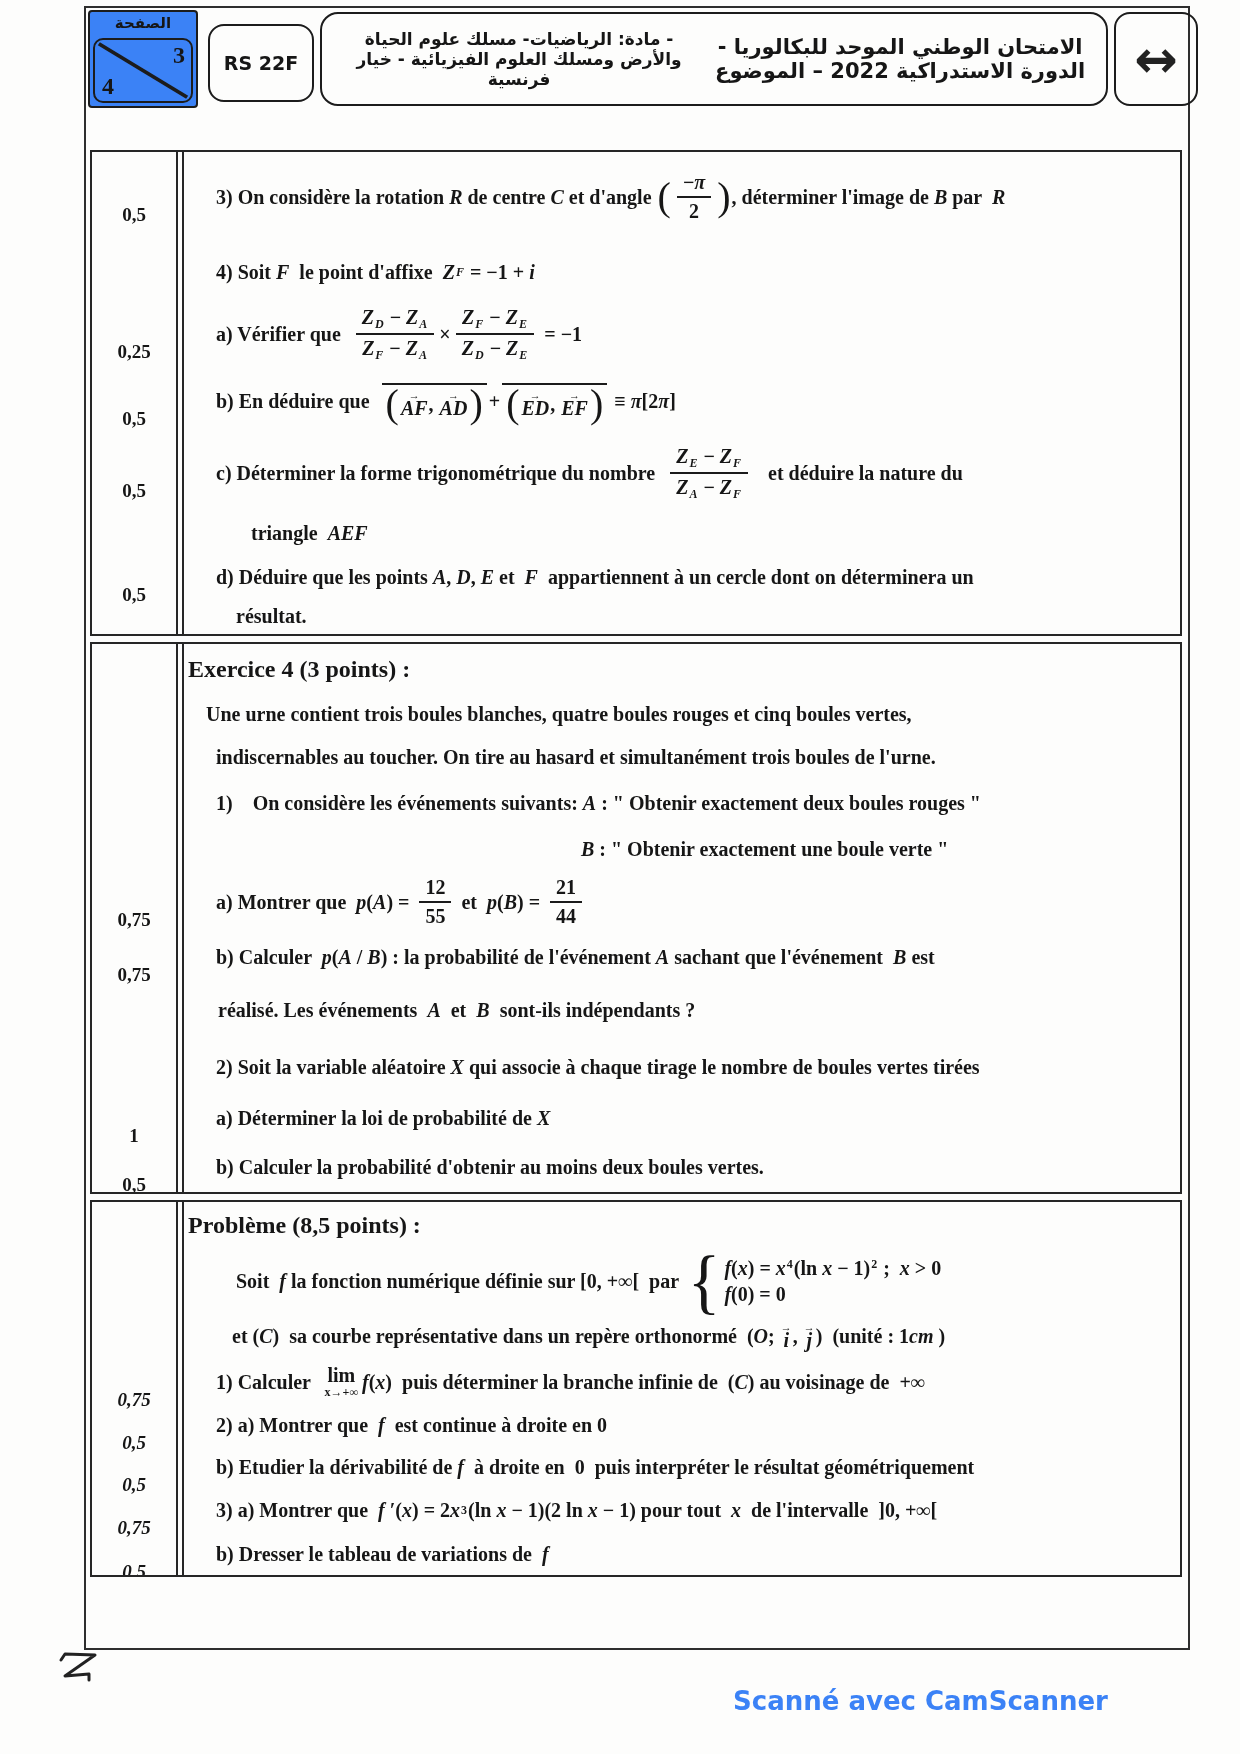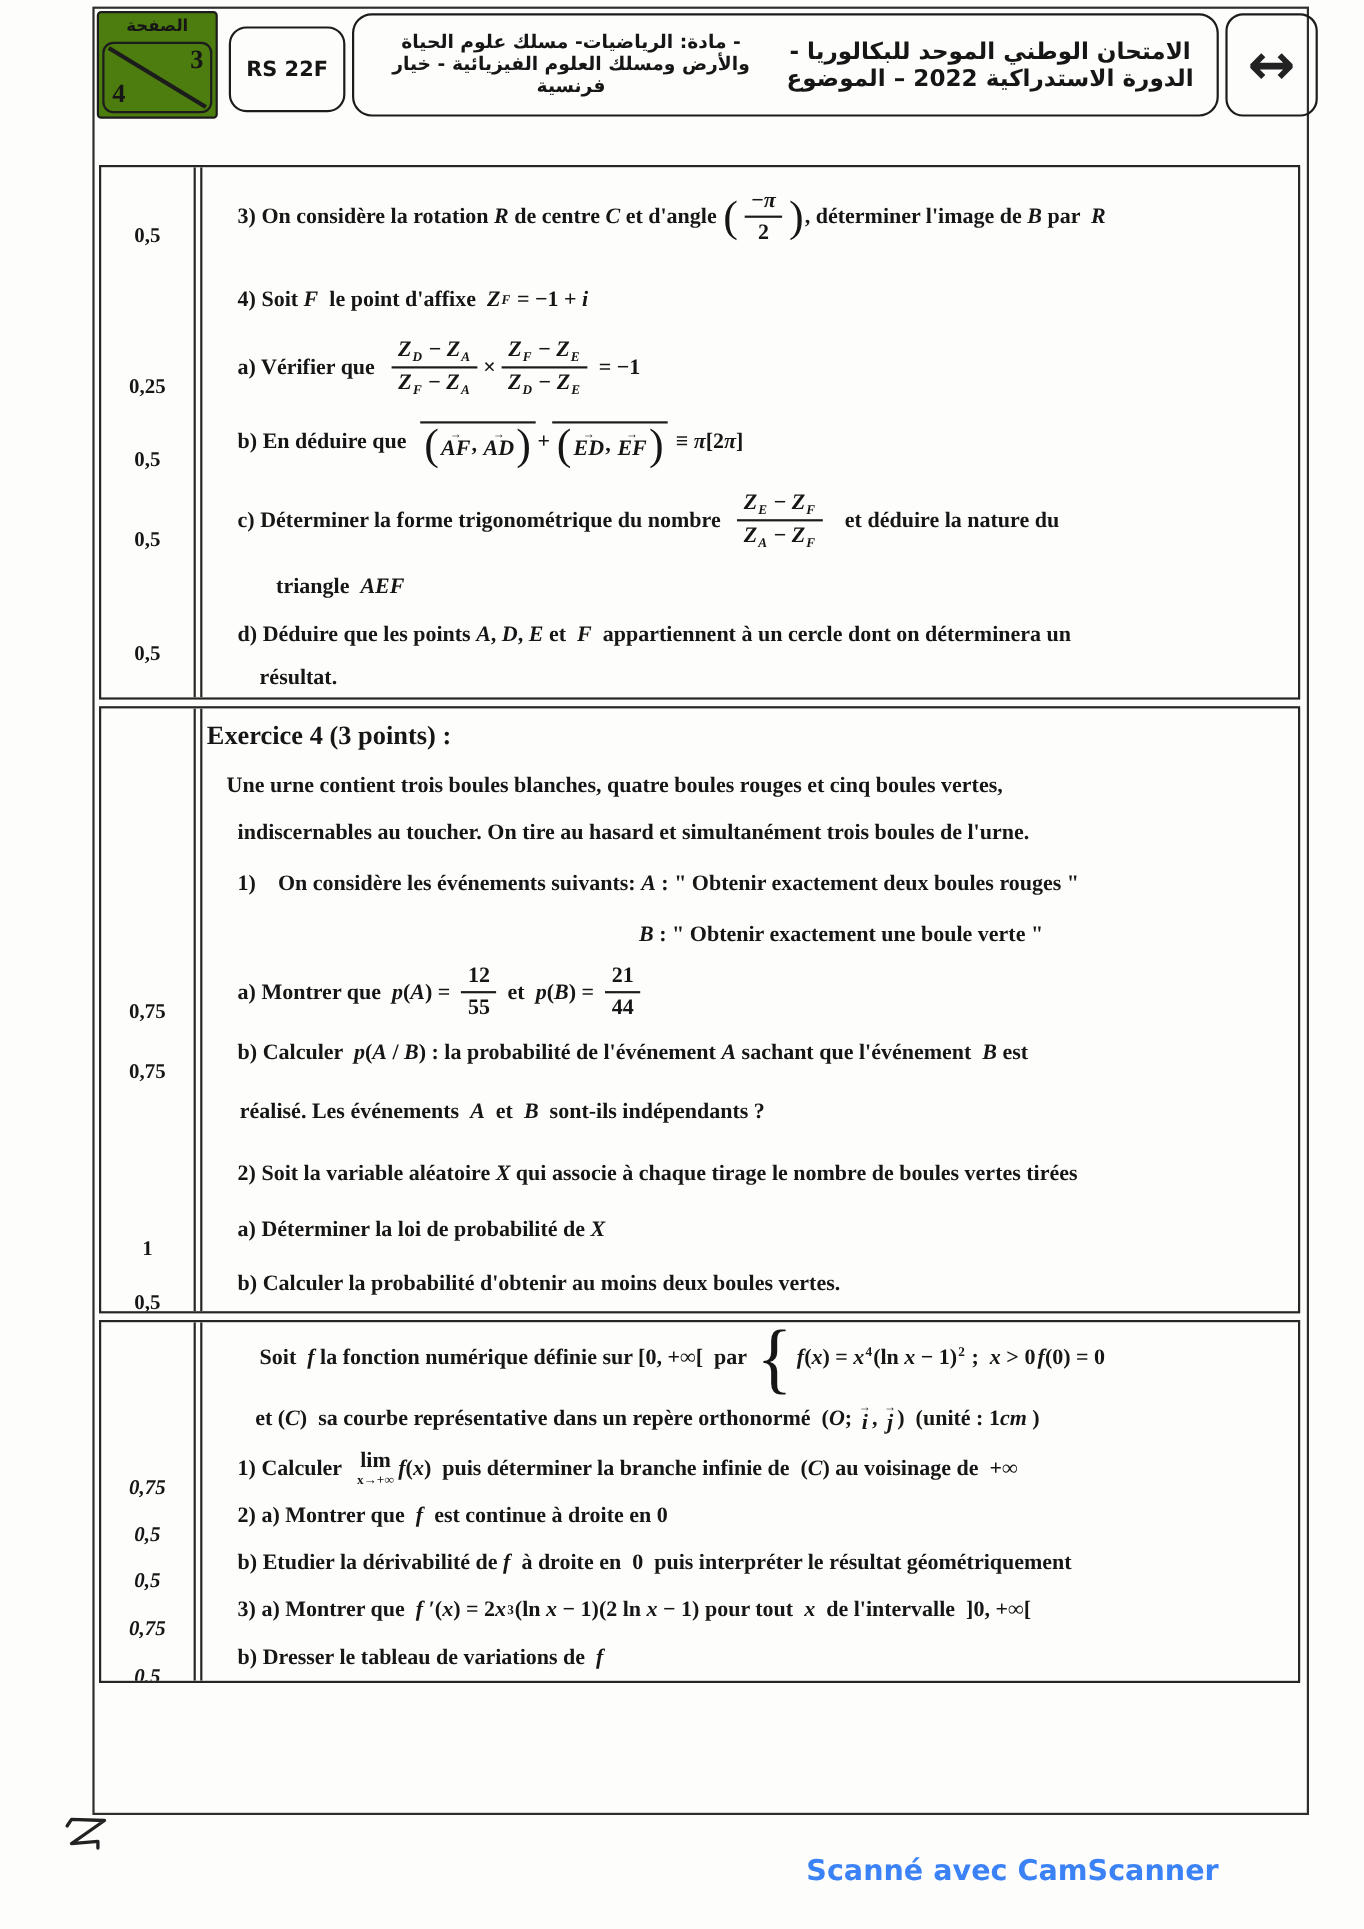--- a/index.html
+++ b/index.html
@@ -10,21 +10,21 @@
     font-family:"Liberation Serif", serif; color:#161616;
   }
   
   .outer-frame {
     position:absolute; left:84px; top:6px; width:1106px; height:1644px;
     border:2px solid #2e2e2e;
   }
   
   .page-box {
     position:absolute; left:88px; top:10px; width:110px; height:98px;
-    border:2px solid #1c1c1c; border-radius:4px; background:#4d7c0f;
+    border:2px solid #1c1c1c; border-radius:4px; background:#3b82f6;
   }
   .page-box .pb-label {
     display:block; text-align:center; font-family:"DejaVu Sans", sans-serif;
     font-weight:bold; font-size:15px; padding:2px 0 1px;
   }
   .page-box .pb-inner {
     position:absolute; left:3px; right:3px; top:26px; bottom:3px;
     border:2px solid #1c1c1c; border-radius:10px;
   }
   .pb-diag { position:absolute; left:0; top:0; width:100%; height:100%; }
@@ -81,21 +81,21 @@
   .mnum { padding:0 6px 1px; border-bottom:2px solid #1b1b1b; }
   .mden { padding:1px 6px 0; }
   .mbig { font-size:2em; font-weight:400; line-height:0.8; vertical-align:middle; margin:0 1px; }
   .mol  { display:inline-flex; align-items:center; border-top:2px solid #1b1b1b; padding:3px 3px 0; margin:0 2px; }
   .mvec { display:inline-flex; flex-direction:column; align-items:center; line-height:1; margin:0 1px; vertical-align:middle; }
   .mvec-arrow { font-size:0.55em; margin-bottom:-3px; }
   .mlim { display:inline-flex; flex-direction:column; align-items:center; line-height:1; vertical-align:-10px; margin:0 4px; }
   .mlim-under { font-size:0.6em; margin-top:1px; }
   .mcases { display:inline-flex; align-items:center; vertical-align:middle; margin-left:4px; }
   .mbrace { font-size:3.4em; font-weight:400; line-height:0.75; margin-right:4px; transform:scaleY(1.05); }
-  .mclines { display:inline-flex; flex-direction:row; text-align:left; gap:2px; }
+  .mclines { display:inline-flex; flex-direction:column; text-align:left; gap:2px; }
   
   .watermark {
     position:absolute; left:733px; top:1686px;
     font-family:"DejaVu Sans", sans-serif; font-weight:bold; font-size:26px; color:#3b82f6;
   }
   .hand-mark { position:absolute; left:55px; top:1650px; }
 </style>
 </head>
 <body>
 
@@ -202,20 +202,24 @@
         <div class="row" style="height: 48px;">
           <div class="score">1</div>
           <div class="line">a) Déterminer la loi de probabilité de <span class="mvar">X</span></div>
         </div>
         <div class="row" style="height: 50px;">
           <div class="score">0,5</div>
           <div class="line">b) Calculer la probabilité d'obtenir au moins deux boules vertes.</div>
         </div>
       </div>
       <div class="block italic-scores">
+        <div class="row" style="height: 47px;">
+          <div class="score"></div>
+          <div class="line heading">Problème (8,5 points) :</div>
+        </div>
         <div class="row" style="height: 64px;">
           <div class="score"></div>
           <div class="line" style="padding-left: 60px;">Soit  <span class="mvar">f</span> la fonction numérique définie sur [0, +∞[  par <span class="mcases"><span class="mbrace">{</span><span class="mclines"><span class="mcline"><span class="mvar">f</span>(<span class="mvar">x</span>) = <span class="mvar">x</span><sup class="msup">4</sup>(ln <span class="mvar">x</span> − 1)<sup class="msup">2</sup> ;  <span class="mvar">x</span> &gt; 0</span><span class="mcline"><span class="mvar">f</span>(0) = 0</span></span></span></div>
         </div>
         <div class="row" style="height: 46px;">
           <div class="score"></div>
           <div class="line" style="padding-left: 56px;">et (<span class="mvar">C</span>)  sa courbe représentative dans un repère orthonormé  (<span class="mvar">O</span>; <span class="mvec"><span class="mvec-arrow">→</span><span class="mvar">i</span></span>, <span class="mvec"><span class="mvec-arrow">→</span><span class="mvar">j</span></span>)  (unité : 1<span class="mvar">cm</span> )</div>
         </div>
         <div class="row" style="height: 45px;">
           <div class="score">0,75</div>

